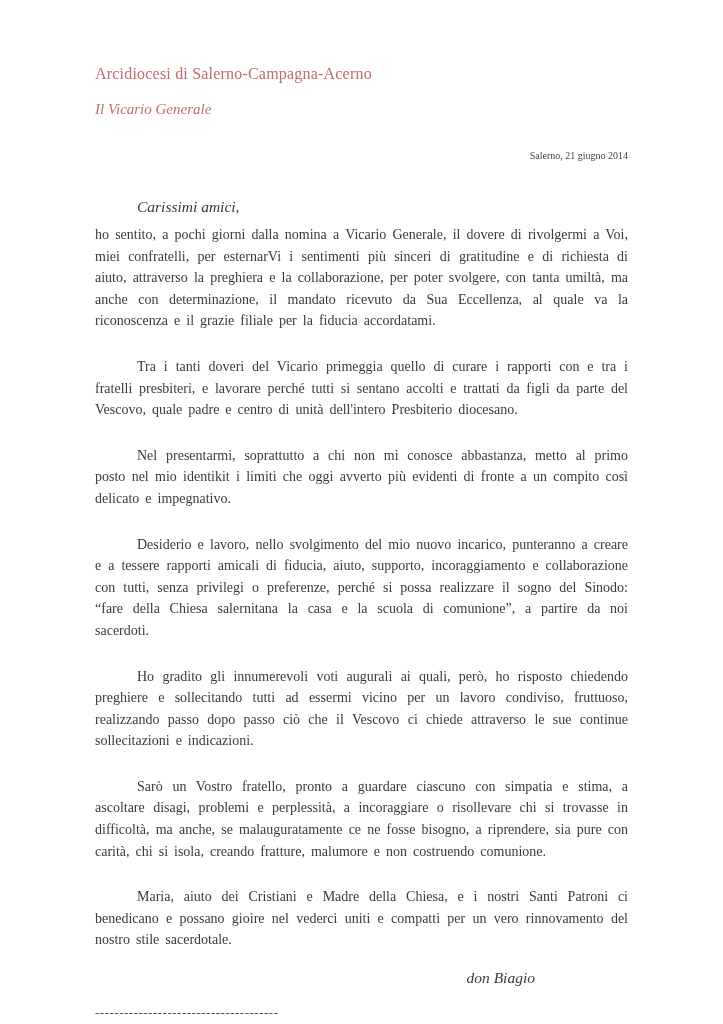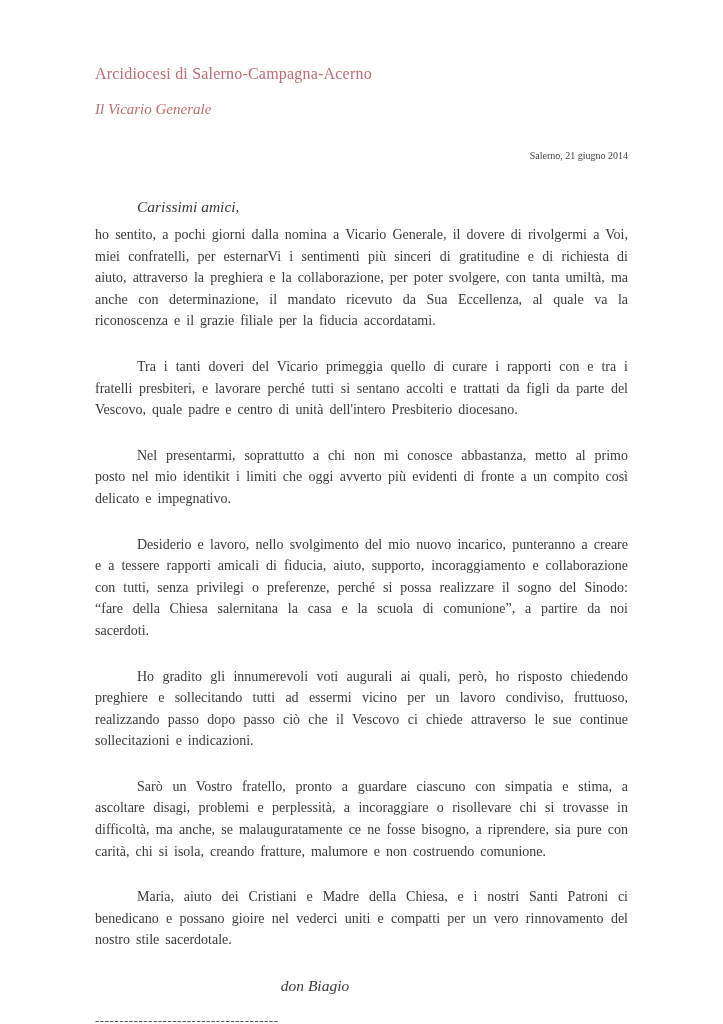--- a/index.html
+++ b/index.html
@@ -53,24 +53,24 @@
     line-height: 21.6px;
     text-align: justify;
     text-indent: 42px;
     word-spacing: 2.5px;
   }
   p.body-par.first {
     text-indent: 0;
     margin-top: 8px;
   }
   .signature {
-    margin-top: 26px;
+    margin-top: 18px;
     font-size: 15.5px;
     font-style: italic;
-    text-align: center;
+    text-align: right;
     padding-right: 93px;
   }
   .recipient-block {
     margin-top: 19px;
   }
   .separator {
     font-size: 13px;
     line-height: 14px;
     letter-spacing: 0.5px;
     color: #4a4a4a;

